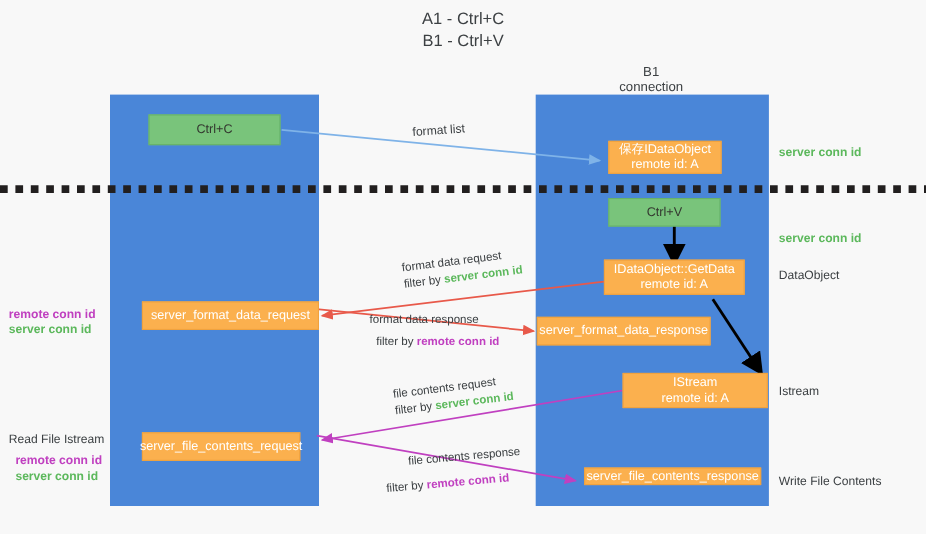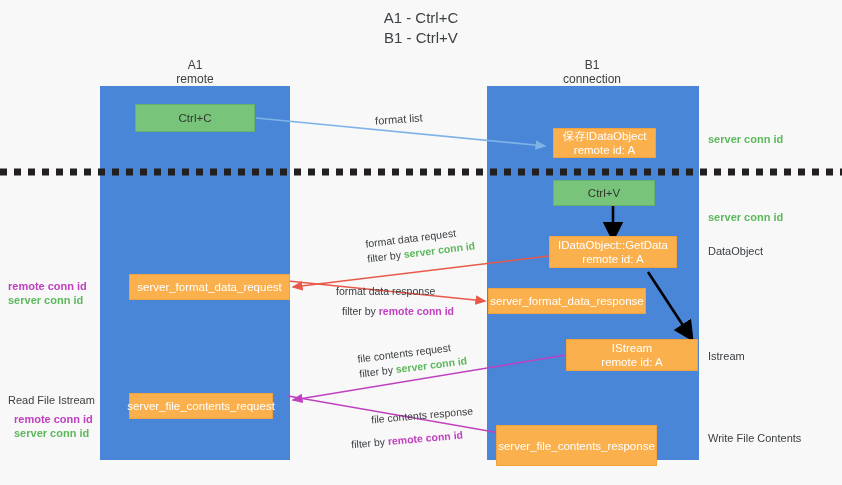--- a/index.html
+++ b/index.html
@@ -103,24 +103,20 @@
 </head>
 <body>
 
 <div id="canvas">
 
   <div class="title">
     <div>A1 - Ctrl+C</div>
     <div>B1 - Ctrl+V</div>
   </div>
 
-  <div class="col-header" style="left:115px; top:58px;">
-    <div>A1</div>
-    <div>remote</div>
-  </div>
   <div class="col-header" style="left:512px; top:58px;">
     <div>B1</div>
     <div>connection</div>
   </div>
 
   <div class="column" style="left:100px; top:86px; width:190px; height:374px;"></div>
   <div class="column" style="left:487px; top:86px; width:212px; height:374px;"></div>
 
   <svg class="layer">
     <defs>
@@ -183,21 +179,21 @@
   </div>
 
   <div class="box orange" style="left:488px; top:288px; width:158px; height:26px;">
     <span>server_format_data_response</span>
   </div>
 
   <div class="box orange" style="left:129px; top:393px; width:144px; height:26px;">
     <span>server_file_contents_request</span>
   </div>
 
-  <div class="box orange" style="left:496px; top:425px; width:161px; height:41px;">
+  <div class="box orange" style="left:531px; top:425px; width:161px; height:16px;">
     <span>server_file_contents_response</span>
   </div>
 
   <div class="lbl" style="left:375px; top:112px; transform:rotate(-4deg);">format list</div>
 
   <div class="rot-group" style="left:366px; top:230px; transform:rotate(-7deg);">
     <div>format data request</div>
     <div><span>filter by </span><span class="g">server conn id</span></div>
   </div>
 

